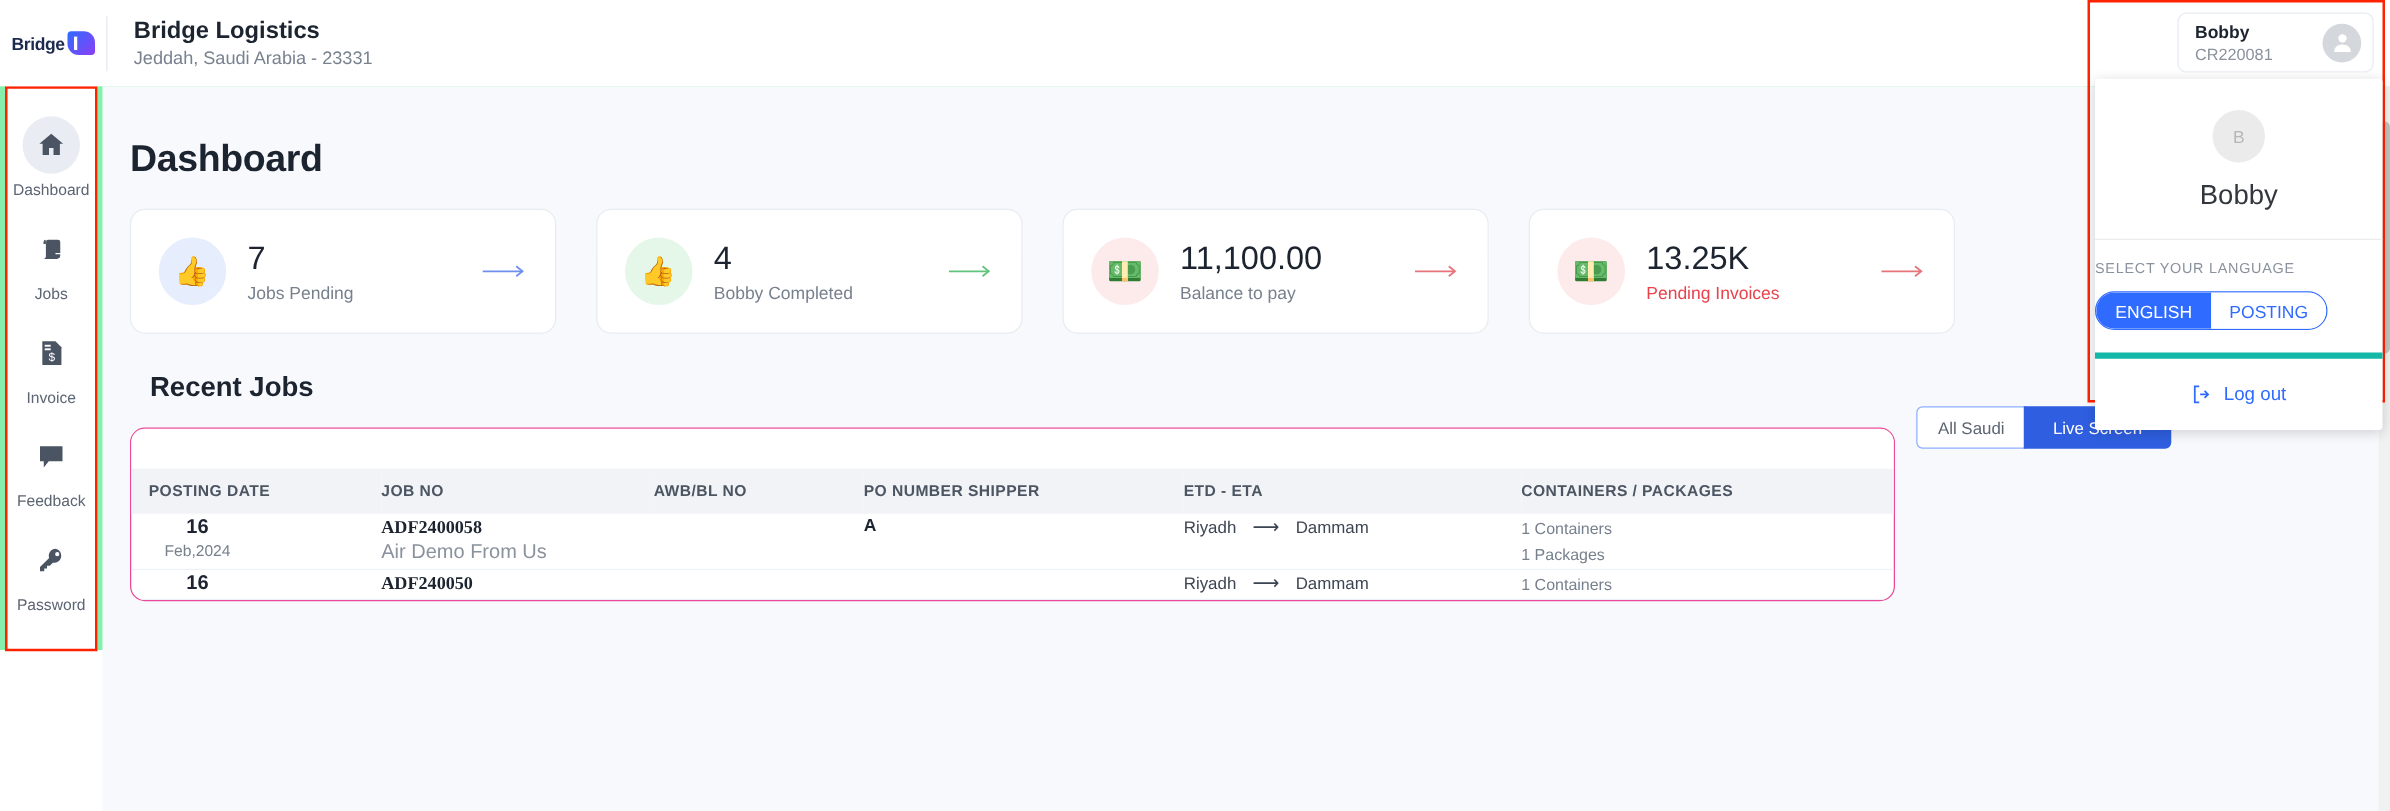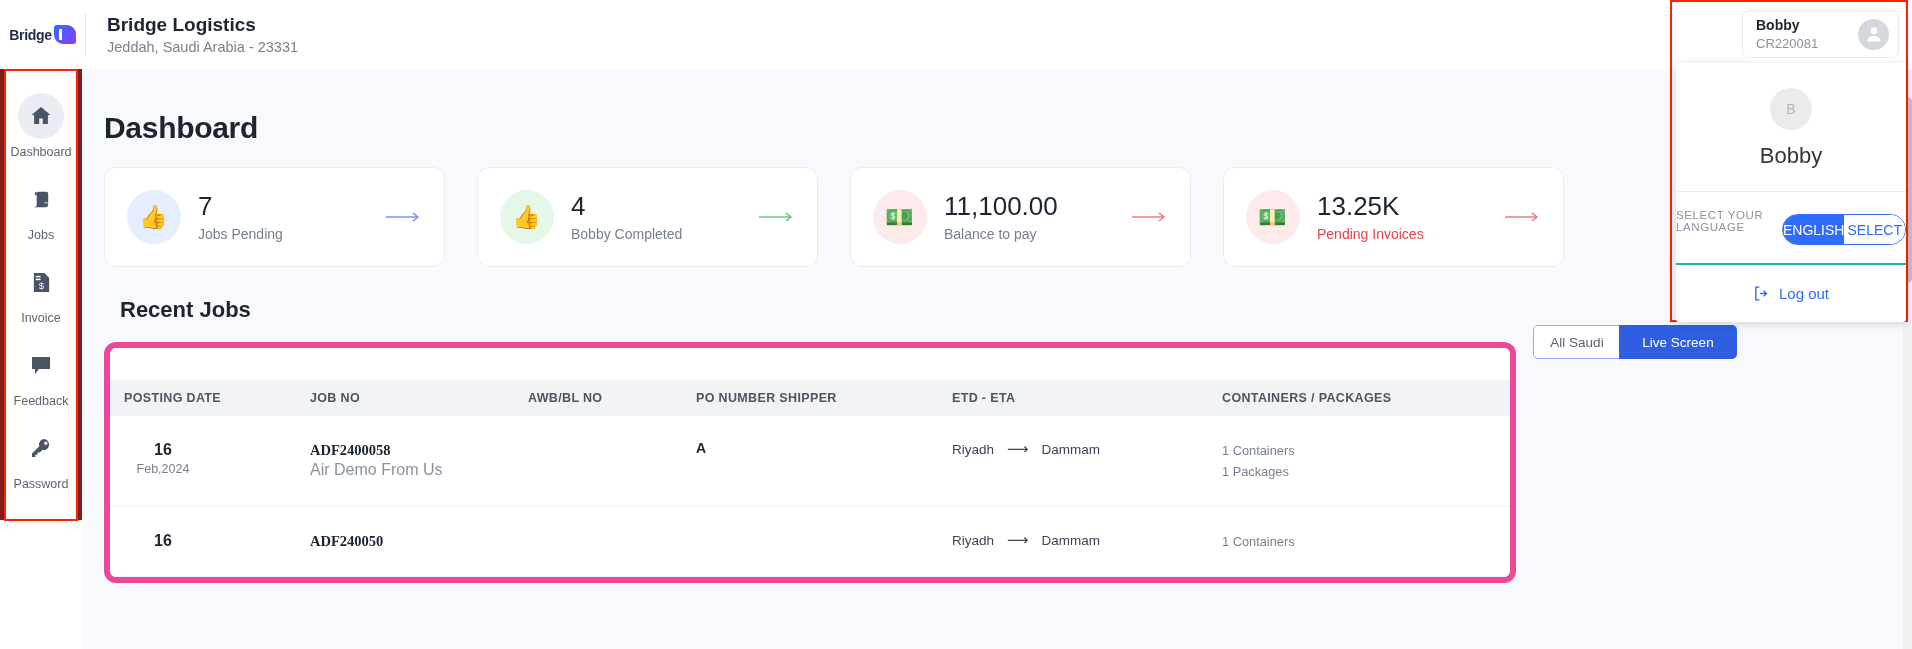--- a/index.html
+++ b/index.html
@@ -1,21 +1,21 @@
 <!DOCTYPE html>
 <html><head>
 <meta charset="utf-8">
 <style>
   * { box-sizing: border-box; margin: 0; padding: 0; }
   html, body {
     width: 1912px; height: 649px;
     font-family: "Liberation Sans", sans-serif;
     background: #ffffff; overflow: hidden;
   }
-  #app { position: relative; width: 1912px; height: 520px; background: #7f1d1d; }
+  #app { position: relative; width: 1912px; height: 520px; background: #86efac; }
 
   
   .header {
     position: absolute; top: 0; left: 0; width: 1912px; height: 69px;
     background: #ffffff; display: flex; align-items: center;
     z-index: 5;
   }
   .logo-wrap {
     width: 85px; height: 69px; display: flex; align-items: center;
     justify-content: center;
@@ -130,32 +130,32 @@
   }
   .btn-primary {
     width: 118px; height: 34px; background: #2f5fe0; border: none;
     border-radius: 0 5px 5px 0; color: #ffffff; font-size: 13.5px;
     display: flex; align-items: center; justify-content: center;
     cursor: pointer; margin-left: -2px;
   }
 
   .table-card {
     margin: 19px 16px 0 22px; width: 1412px; background: #ffffff;
-    border: 6px solid #ec4899; border-radius: 12px; overflow: hidden;
+    border: 1px solid #ec4899; border-radius: 12px; overflow: hidden;
   }
   .table-spacer { height: 32px; background: #ffffff; }
   table { width: 100%; border-collapse: collapse; }
   thead tr { background: #f1f3f7; }
   th {
     text-align: left; font-size: 12.5px; font-weight: bold;
     color: #4c5562; letter-spacing: 0.35px;
     padding: 11px 0 11px 0; text-transform: uppercase;
   }
   th:first-child, td:first-child { padding-left: 14px; }
-  td { padding: 24px 0; vertical-align: top; }
+  td { padding: 1px 0; vertical-align: top; }
   tbody tr { border-bottom: 1px solid #eef1f5; }
 
   .date-cell { text-align: center; width: 78px; }
   .date-day {
     font-size: 16px; font-weight: bold; color: #1c2430; line-height: 20px;
   }
   .date-mon { font-size: 12.5px; color: #77808d; line-height: 18px; }
   .job-no {
     font-size: 14.5px; font-weight: bold; color: #1c2430; line-height: 20px; font-family: Liberation Serif, serif;
   }
@@ -194,22 +194,22 @@
     padding: 25px 0 22px; display: flex; flex-direction: column;
     align-items: center; border-bottom: 1px solid #ececec;
   }
   .dd-avatar {
     width: 42px; height: 42px; border-radius: 50%; background: #ebebeb;
     display: flex; align-items: center; justify-content: center;
     font-size: 14px; color: #b6b6b6; margin-bottom: 13px;
   }
   .dd-name { font-size: 22px; color: #33373d; }
   .dd-lang {
-    padding: 17px 0 18px; border-bottom: 2px solid #14b8a6;
-    display: flex; flex-direction: row; align-items: flex-end;
+    padding: 17px 0 18px; border-bottom: 5px solid #14b8a6;
+    display: flex; flex-direction: column; align-items: flex-start;
   }
   .dd-lang-label {
     font-size: 11.5px; color: #8a929d; letter-spacing: 0.6px; margin-bottom: 12px;
   }
   .lang-toggle {
     display: flex; border: 1px solid #2f6bff; border-radius: 16px;
     overflow: hidden; width: 186px; height: 31px;
   }
   .lang-opt {
     flex: 1; display: flex; align-items: center; justify-content: center;
@@ -459,21 +459,21 @@
 
   <div class="dropdown">
     <div class="dd-profile">
       <span class="dd-avatar">B</span>
       <span class="dd-name">Bobby</span>
     </div>
     <div class="dd-lang">
       <span class="dd-lang-label">SELECT YOUR LANGUAGE</span>
       <div class="lang-toggle">
         <span class="lang-opt on">ENGLISH</span>
-        <span class="lang-opt off">SELECT</span>
+        <span class="lang-opt off">POSTING</span>
       </div>
     </div>
     <div class="dd-logout">
       <svg width="17" height="17" viewBox="0 0 24 24" fill="none" stroke="#2f6bff" stroke-width="2">
         <path d="M9 3H4v18h5"></path>
           <path d="M15 8l4 4-4 4"></path>
           <path d="M19 12H10"></path>
       </svg>
       <span>Log out</span>
     </div>

